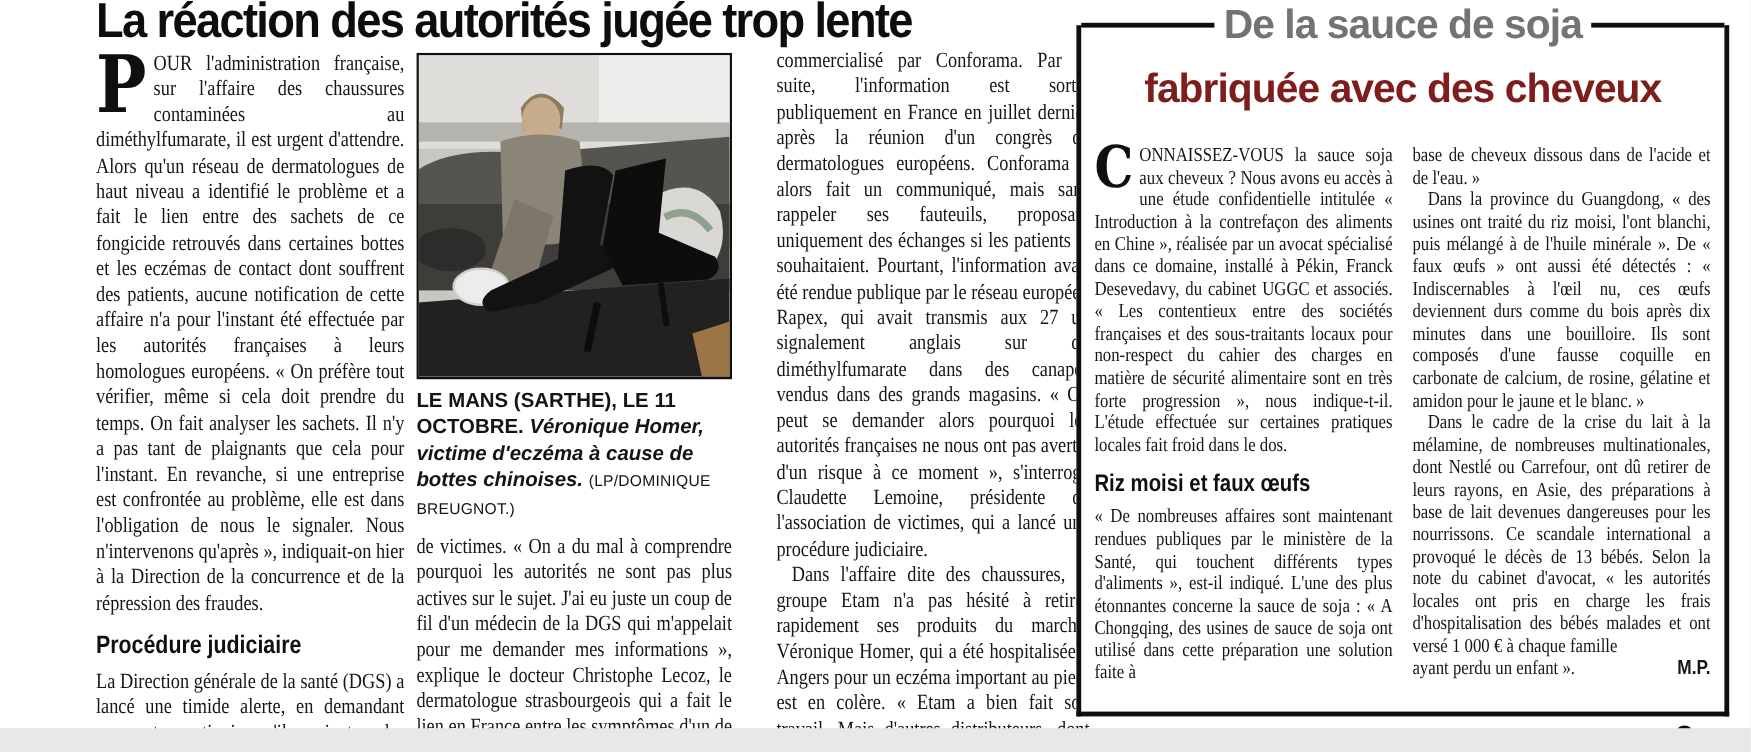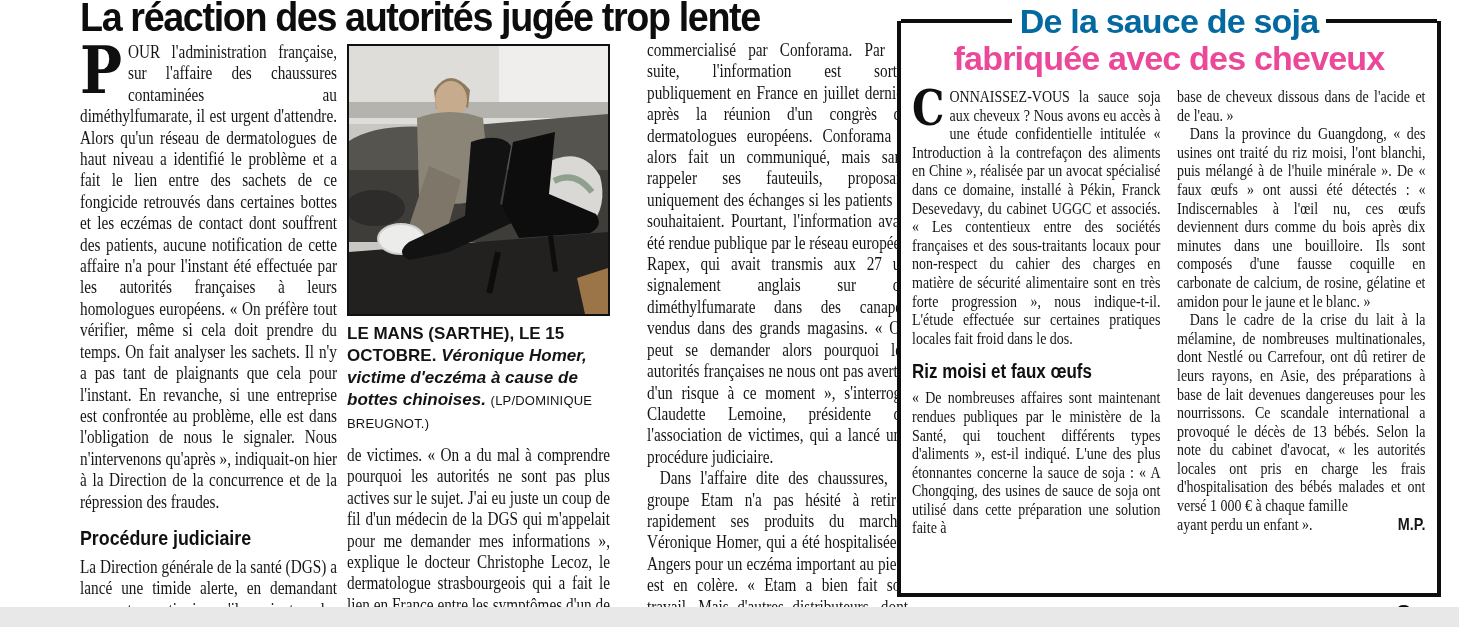--- a/index.html
+++ b/index.html
@@ -54,25 +54,25 @@
   
   .soy-box {
     position:absolute; left:897px; top:21px; width:544px; height:576px;
     box-sizing:border-box; border:4px solid #0e0e0e; border-top:none;
     background:#fff; overflow:visible;
   }
   .soy-title-row { display:flex; align-items:center; margin-top:-19px; }
   .soy-rule { flex:1; height:4px; background:#0e0e0e; }
   .soy-l1 {
     margin:0 8px; font-family:"Liberation Sans", sans-serif; font-weight:700;
-    font-size:34px; line-height:38px; letter-spacing:-0.8px; white-space:nowrap; color:#0369a1;
+    font-size:34px; line-height:38px; letter-spacing:-0.8px; white-space:nowrap; color:#737373;
   }
   .soy-l2 {
-    margin:0; text-align:center; font-family:"Liberation Sans", sans-serif;
-    font-weight:700; font-size:34px; line-height:36px; letter-spacing:-0.8px; color:#ec4899;
+    margin:16px; text-align:center; font-family:"Liberation Sans", sans-serif;
+    font-weight:700; font-size:34px; line-height:36px; letter-spacing:-0.8px; color:#7f1d1d;
   }
   .soy-cols { display:flex; gap:16px; padding:12px 12px 0 11px; height:492px; overflow:hidden; }
   .scol { width:250px; overflow:hidden; }
   .scol .body, .scol .lastline { font-size:16.5px; line-height:18.6px; }
   .scol .subhead { font-size:20px; margin:11px 0 6px; }
   
   .footer-date {
     position:absolute; left:80px; top:616px;
     font-family:"Liberation Serif", serif; font-size:17px; letter-spacing:2px; color:#1c1c1c;
   }
@@ -114,21 +114,21 @@
         <path d="M228 232 L259 222 L259 268 L236 268 Z" fill="#9b7448"></path>
         <path d="M195 118 Q232 98 251 130 Q259 160 241 180 Q210 192 195 170 Z" fill="#d9d8d4"></path>
         <path d="M205 135 Q226 124 243 146" stroke="#8fa08f" stroke-width="6" fill="none"></path>
         <ellipse cx="52" cy="193" rx="23" ry="15" fill="#ececea" stroke="#cfcfcd" stroke-width="2"></ellipse>
         <path d="M122 96 Q152 86 162 100 L151 158 L178 170 L100 206 L60 214 Q46 207 60 196 L116 170 Z" fill="#121212"></path>
         <path d="M164 96 L206 86 L200 148 L247 168 Q255 180 241 187 L170 192 L153 160 Z" fill="#0d0d0d"></path>
         <rect x="146" y="206" width="6" height="42" fill="#0d0d0d" transform="rotate(12 149 206)"></rect>
         <rect x="199" y="190" width="5" height="36" fill="#0d0d0d" transform="rotate(-8 201 190)"></rect>
       </svg>
     </figure>
-    <p class="caption"><span class="cap-bold">LE MANS (SARTHE), LE 15 OCTOBRE.</span> <span class="cap-italic">Véronique Homer, victime d'eczéma à cause de bottes chinoises.</span> <span class="cap-credit">(LP/DOMINIQUE BREUGNOT.)</span></p>
+    <p class="caption"><span class="cap-bold">LE MANS (SARTHE), LE 11 OCTOBRE.</span> <span class="cap-italic">Véronique Homer, victime d'eczéma à cause de bottes chinoises.</span> <span class="cap-credit">(LP/DOMINIQUE BREUGNOT.)</span></p>
     <div class="cond">
       <p class="body">de victimes. « On a du mal à comprendre pourquoi les autorités ne sont pas plus actives sur le sujet. J'ai eu juste un coup de fil d'un médecin de la DGS qui m'appelait pour me demander mes informations », explique le docteur Christophe Lecoz, le dermatologue strasbourgeois qui a fait le lien en France entre les symptômes d'un de ses patients et le diméthylfumarate, présent dans un canapé</p>
     </div>
   </div>
 
   <div class="col c3">
     <div class="cond">
       <p class="body">commercialisé par Conforama. Par la suite, l'information est sortie publiquement en France en juillet dernier après la réunion d'un congrès de dermatologues européens. Conforama a alors fait un communiqué, mais sans rappeler ses fauteuils, proposant uniquement des échanges si les patients le souhaitaient. Pourtant, l'information avait été rendue publique par le réseau européen Rapex, qui avait transmis aux 27 un signalement anglais sur du diméthylfumarate dans des canapés vendus dans des grands magasins. « On peut se demander alors pourquoi les autorités françaises ne nous ont pas avertis d'un risque à ce moment », s'interroge Claudette Lemoine, présidente de l'association de victimes, qui a lancé une procédure judiciaire.</p>
       <p class="body indent">Dans l'affaire dite des chaussures, le groupe Etam n'a pas hésité à retirer rapidement ses produits du marché. Véronique Homer, qui a été hospitalisée à Angers pour un eczéma important au pied, est en colère. « Etam a bien fait son travail. Mais d'autres distributeurs, dont celui qui m'a fourni mes bottes, n'ont pas eu la même</p>
 

